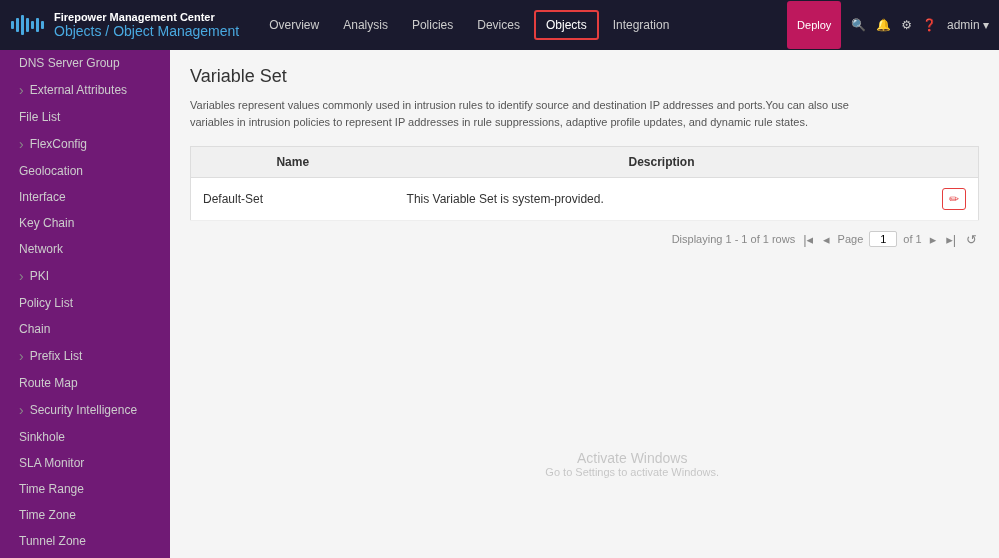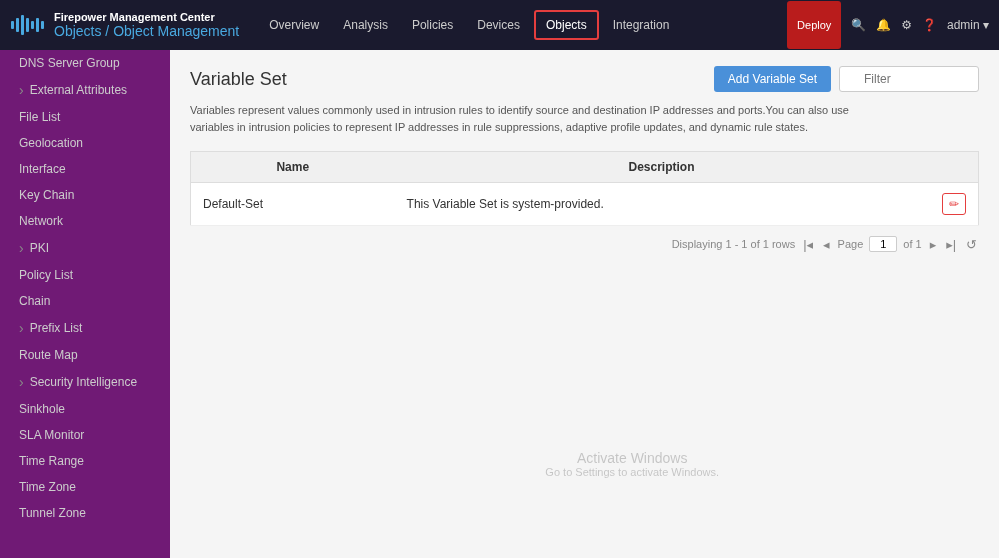--- a/index.html
+++ b/index.html
@@ -60,21 +60,21 @@
     }
     .nav-right {
       display: flex;
       align-items: center;
       gap: 10px;
       color: #ccc;
       font-size: 12px;
     }
     .nav-right span { cursor: pointer; }
     .nav-right .deploy-btn {
-      background: #b91c1c;
+      background: #be185d;
       color: #fff;
       padding: 18px 10px;
       border-radius: 3px;
       font-size: 11px;
       cursor: pointer;
     }
 
     
     .main-layout {
       display: flex;
@@ -290,20 +290,23 @@
   <div class="sidebar">
     <div class="sidebar-item">
       <span>DNS Server Group</span>
     </div>
     <div class="sidebar-item expandable">
       <span>External Attributes</span>
     </div>
     <div class="sidebar-item">
       <span>File List</span>
     </div>
+    <div class="sidebar-item expandable">
+      <span>FlexConfig</span>
+    </div>
     <div class="sidebar-item">
       <span>Geolocation</span>
     </div>
     <div class="sidebar-item">
       <span>Interface</span>
     </div>
     <div class="sidebar-item">
       <span>Key Chain</span>
     </div>
     <div class="sidebar-item">
@@ -344,27 +347,20 @@
     </div>
     <div class="sidebar-item">
       
     </div>
 
   </div>
 
   <div class="content" style="position:relative;">
     <div class="content-header">
       <h1 class="page-title">Variable Set</h1>
-      <div class="header-actions">
-        <button class="add-btn">Add Variable Set</button>
-        <div class="filter-wrapper">
-          <span class="filter-icon">🔍</span>
-          <input class="filter-input" type="text" placeholder="Filter" style="">
-        </div>
-      </div>
     </div>
 
     <p class="description-text">Variables represent values commonly used in intrusion rules to identify source and destination IP addresses and ports.You can also use variables in intrusion policies to represent IP addresses in rule suppressions, adaptive profile updates, and dynamic rule states.</p>
 
     <table class="data-table">
       <thead>
         <tr>
           <th>Name</th>
           <th>Description</th>
           <th style="width:50px;"></th>

